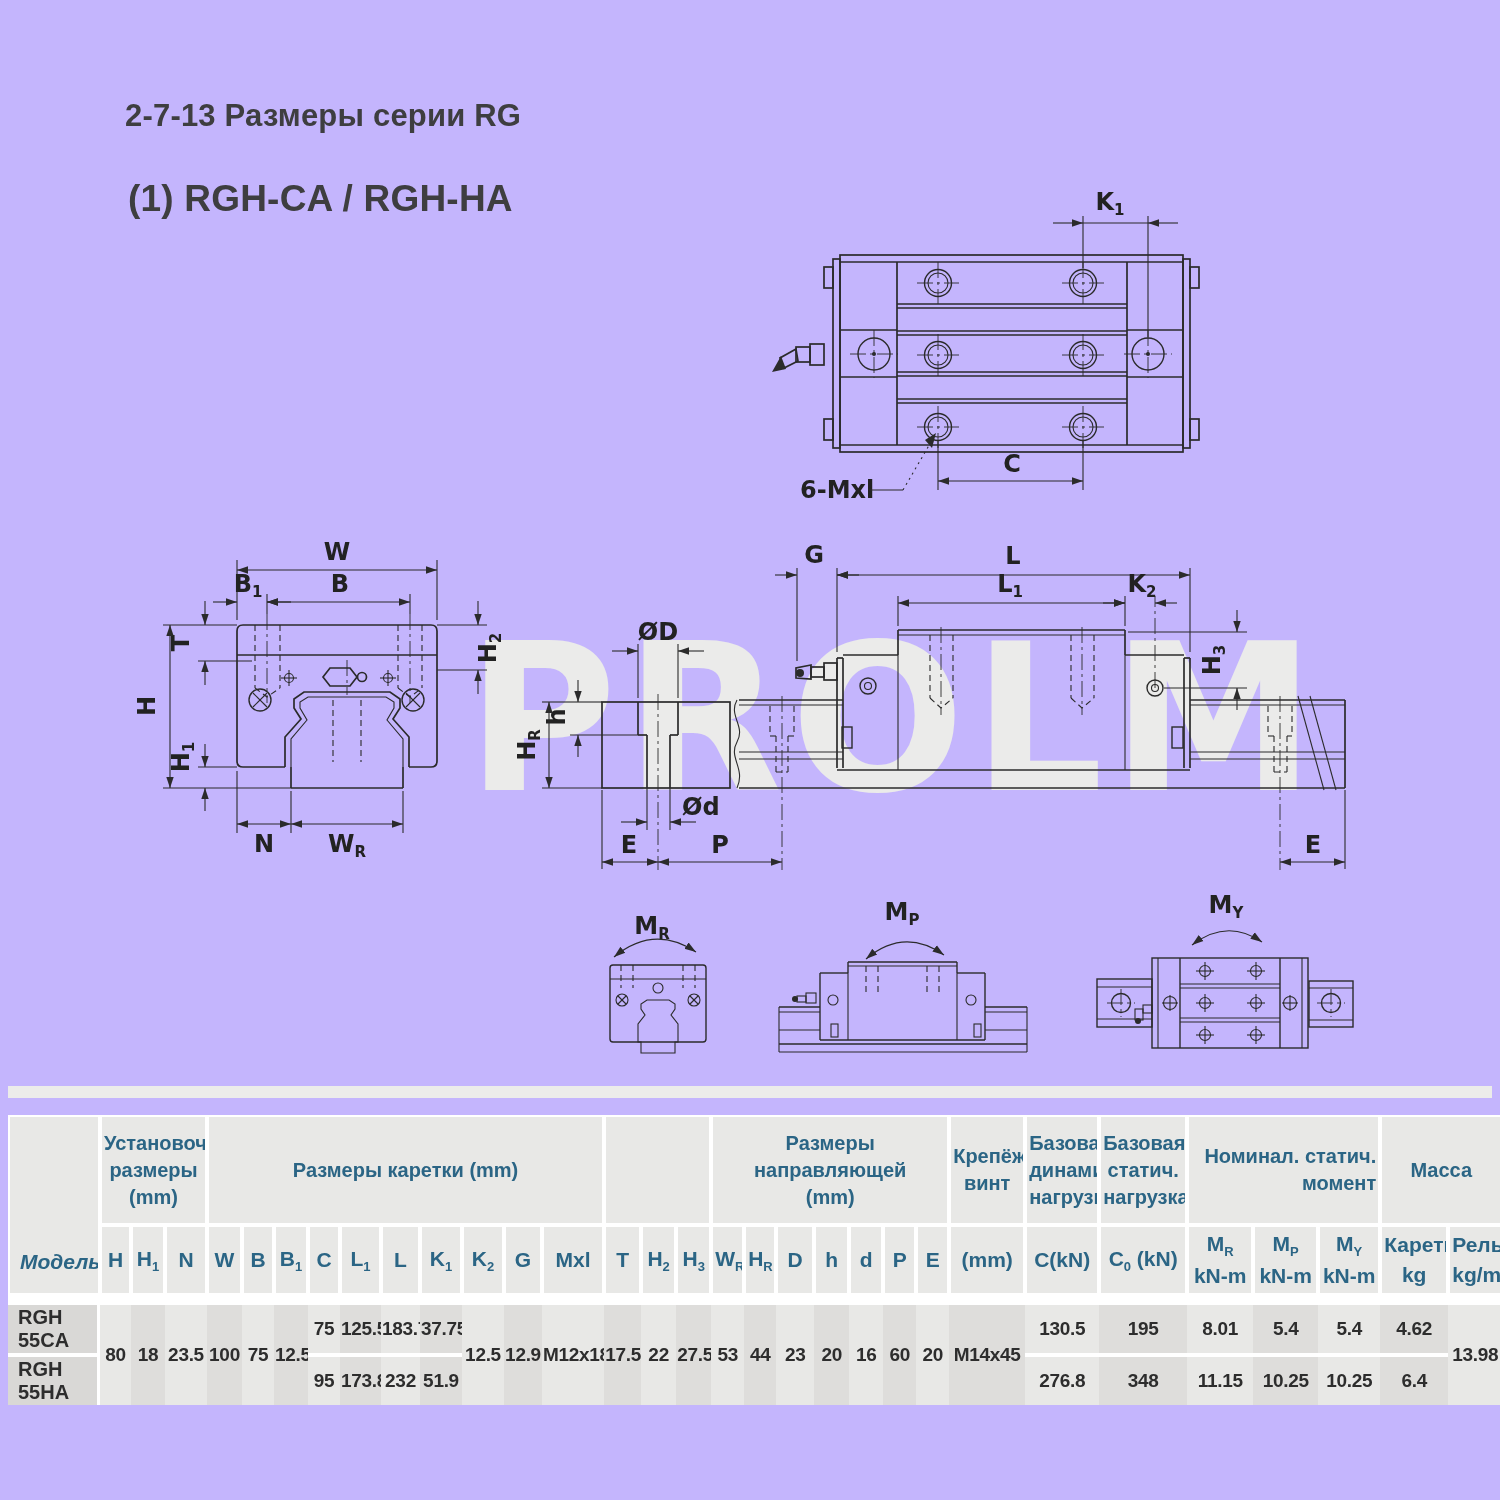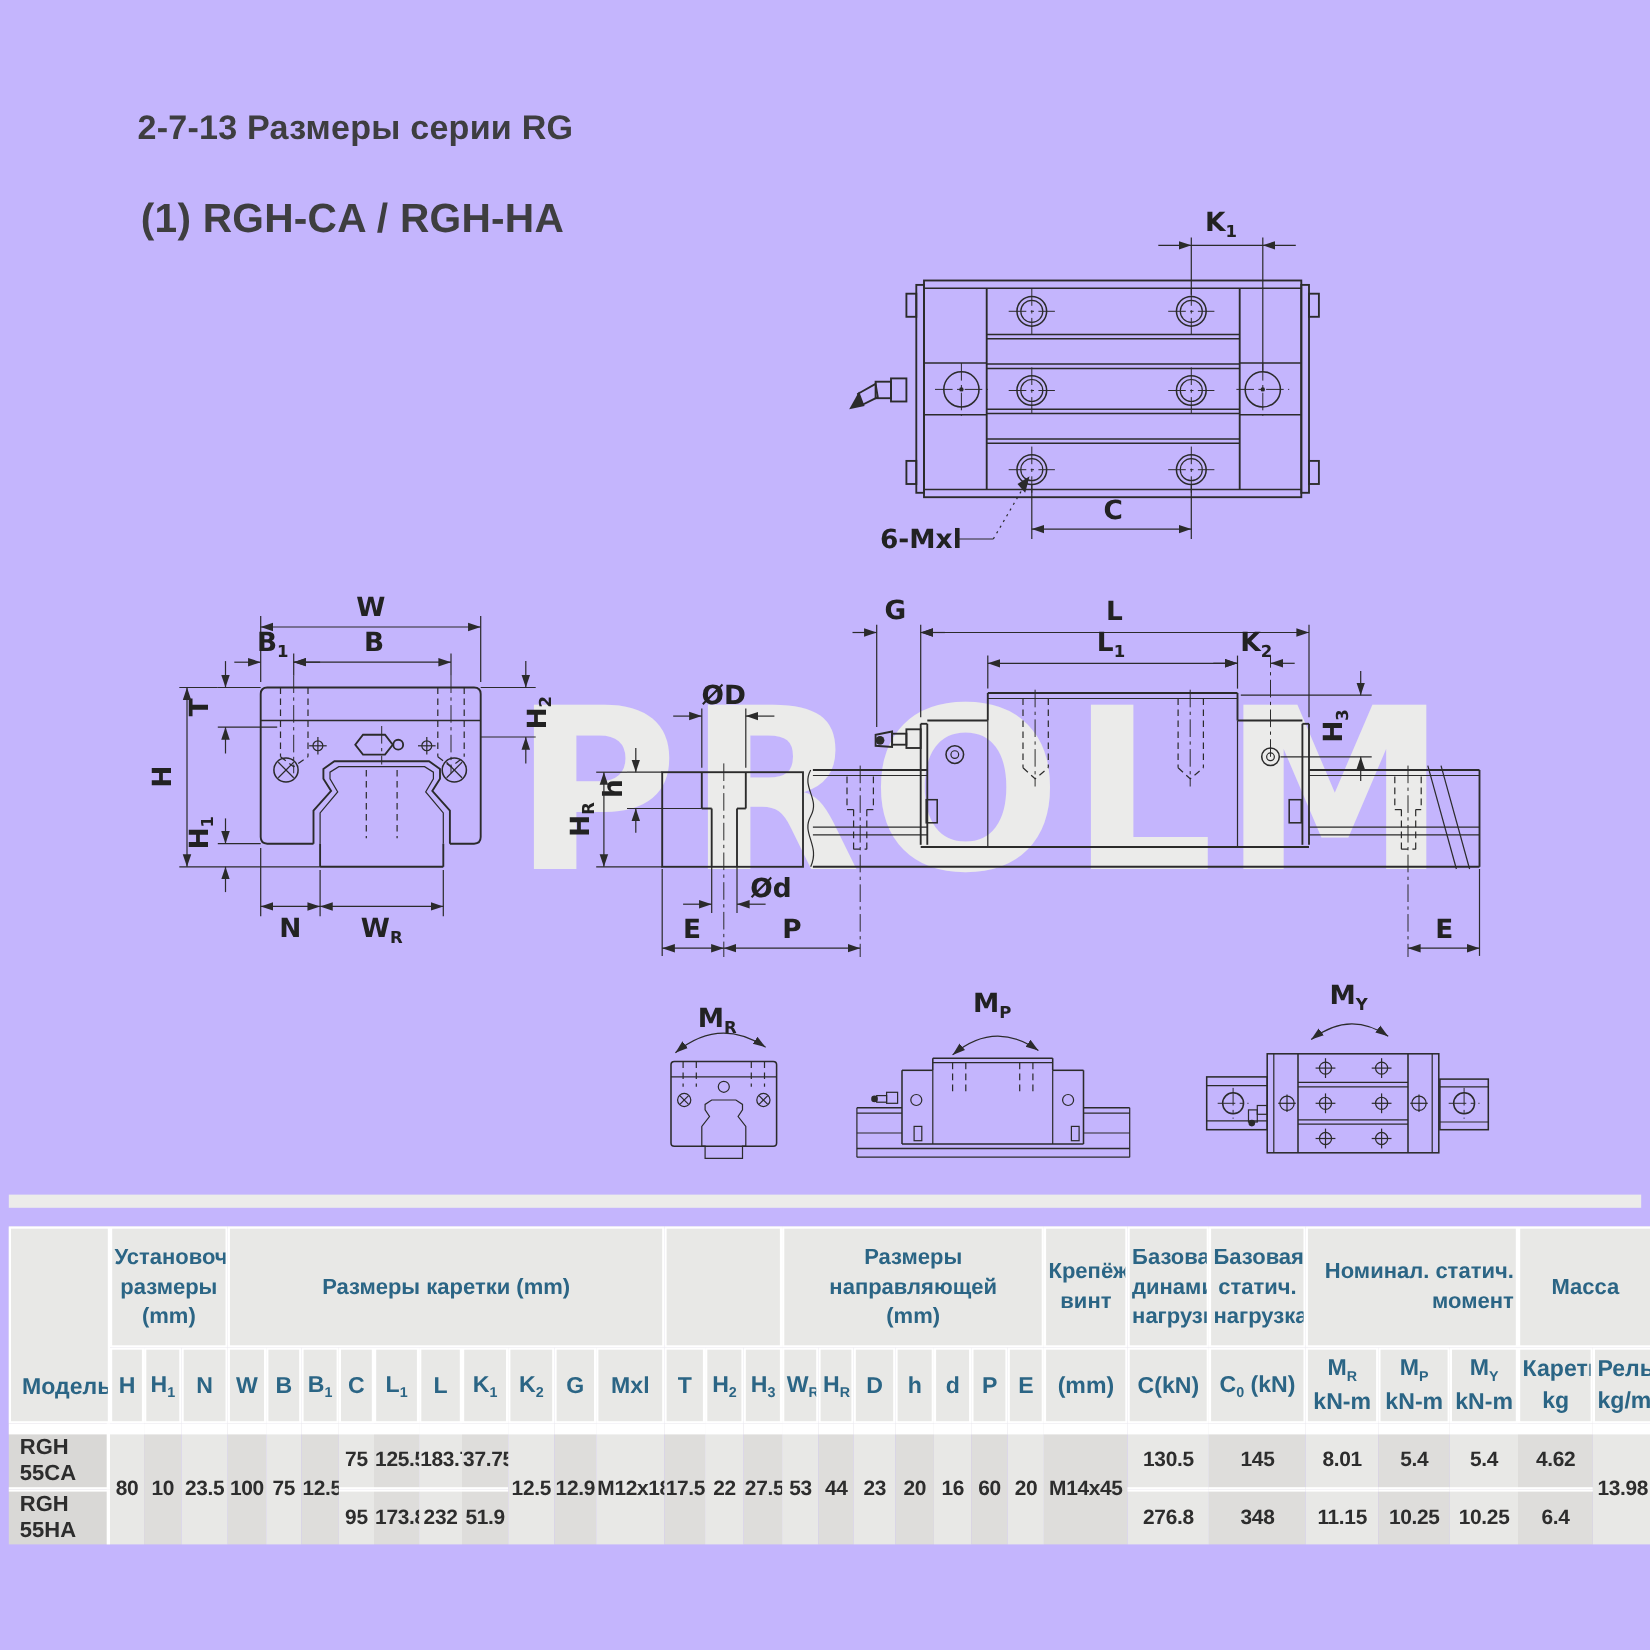--- a/index.html
+++ b/index.html
@@ -20,21 +20,21 @@
   
   .table-wrap{position:absolute;left:8px;top:1086px;width:1484px;}
   .table-topstrip{width:100%;height:12px;background:#ececea;margin-bottom:17px;}
   table.dim-table{width:1484px;border-collapse:separate;border-spacing:0;table-layout:fixed;}
   .dim-table th,.dim-table td{overflow:hidden;}
   .dim-table thead th{background:#e8e8e6;border:2px solid #fff;color:#2b6585;
       font-weight:bold;font-size:20px;text-align:center;vertical-align:middle;line-height:1.35;padding:2px;}
   .dim-table thead tr.grp th{height:102px;}
   .dim-table thead tr.sym th{height:58px;font-size:21px;line-height:1.4;}
   .dim-table th sub,.dim-table td sub{font-size:13px;}
-  .dim-table th.model-h{vertical-align:bottom;text-align:center;padding:0 0 16px 10px;font-size:21px;}
+  .dim-table th.model-h{vertical-align:bottom;text-align:center;padding:0 0 16px 10px;font-size:21px;font-style:italic;}
   .dim-table th.al{text-align:right;padding-left:10px;}
   .dim-table tbody td{background:#e8e8e6;color:#2d2d2d;font-weight:bold;font-size:19px;
       text-align:center;vertical-align:middle;height:38px;letter-spacing:-0.3px;}
   .dim-table tbody td.s,.dim-table td.sh.s{background:#dedddb;}
   .dim-table tbody tr.r0 td{border-top:10px solid #fff;}
   .dim-table tbody td.model{background:#d9d8d6;text-align:left;padding-left:10px;font-size:20px;
       border-right:3px solid #fff;letter-spacing:0;}
   .dim-table tbody tr.r0 td.rowcell,.dim-table tbody tr.r0 td.model{border-bottom:2px solid #fff;}
   .dim-table tbody tr.r1 td.rowcell,.dim-table tbody tr.r1 td.model{border-top:2px solid #fff;}
 </style>
@@ -615,21 +615,21 @@
           <th>M<sub>P</sub><br>kN-m</th>
           <th>M<sub>Y</sub><br>kN-m</th>
           <th>Каретка<br>kg</th>
           <th>Рельс<br>kg/m</th>
         </tr>
       </thead>
       <tbody>
         <tr class="r0">
           <td class="model">RGH 55CA</td>
           <td class="sh" rowspan="2">80</td>
-          <td class="sh s" rowspan="2">10</td>
+          <td class="sh s" rowspan="2">18</td>
           <td class="sh" rowspan="2">23.5</td>
           <td class="sh s" rowspan="2">100</td>
           <td class="sh" rowspan="2">75</td>
           <td class="sh s" rowspan="2">12.5</td>
           <td class="rowcell">75</td>
           <td class="rowcell s">125.5</td>
           <td class="rowcell">183.7</td>
           <td class="rowcell s">37.75</td>
           <td class="sh" rowspan="2">12.5</td>
           <td class="sh s" rowspan="2">12.9</td>
@@ -639,21 +639,21 @@
           <td class="sh s" rowspan="2">27.5</td>
           <td class="sh" rowspan="2">53</td>
           <td class="sh s" rowspan="2">44</td>
           <td class="sh" rowspan="2">23</td>
           <td class="sh s" rowspan="2">20</td>
           <td class="sh" rowspan="2">16</td>
           <td class="sh s" rowspan="2">60</td>
           <td class="sh" rowspan="2">20</td>
           <td class="sh s" rowspan="2">M14x45</td>
           <td class="rowcell">130.5</td>
-          <td class="rowcell s">145</td>
+          <td class="rowcell s">195</td>
           <td class="rowcell">8.01</td>
           <td class="rowcell s">5.4</td>
           <td class="rowcell">5.4</td>
           <td class="rowcell s">4.62</td>
           <td class="sh" rowspan="2">13.98</td>
         </tr>
         <tr class="r1">
           <td class="model">RGH 55HA</td>
           <td class="rowcell">95</td>
           <td class="rowcell s">173.8</td>

